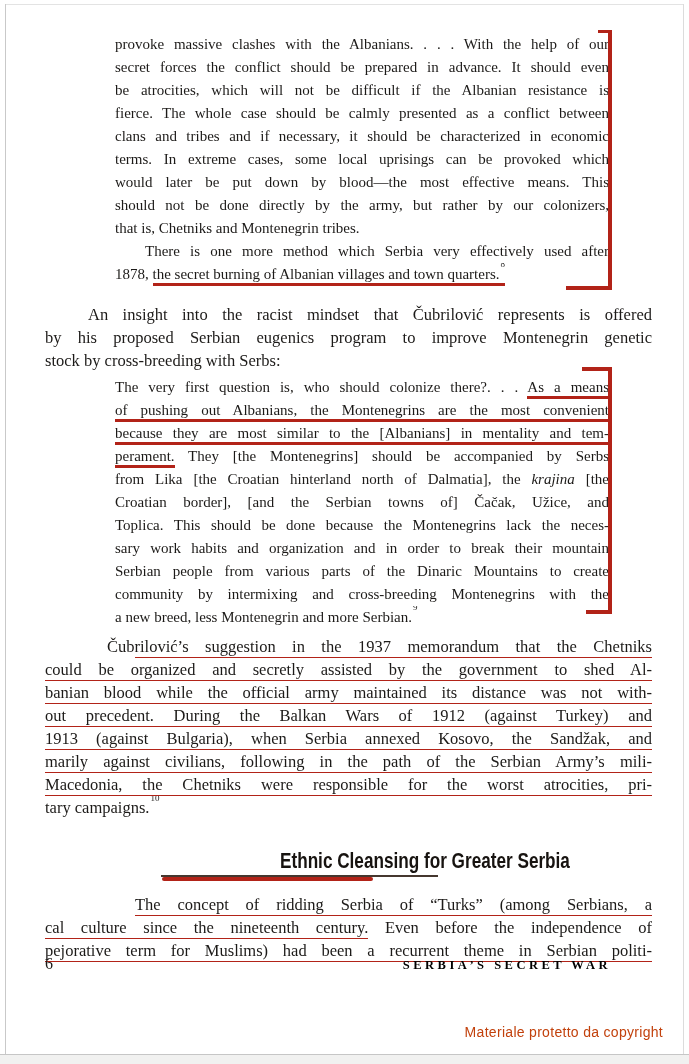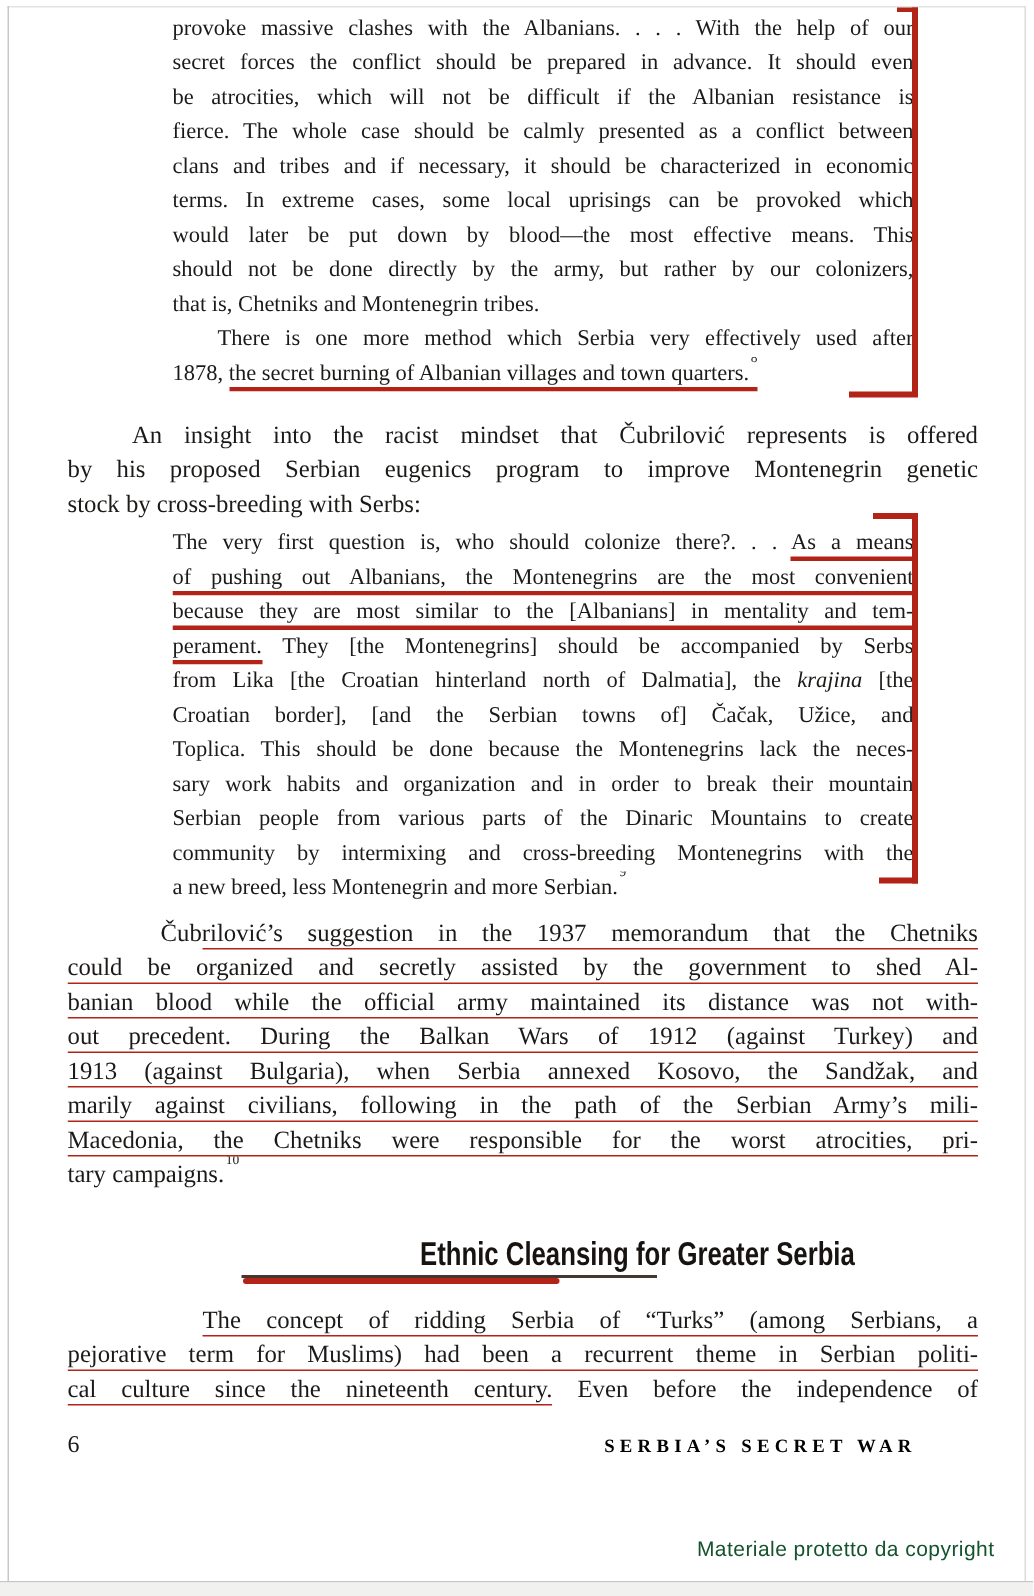--- a/index.html
+++ b/index.html
@@ -18,21 +18,21 @@
   }
   
   .edge{position:absolute;background:var(--edge);}
   #edge-left{left:5px;top:4px;width:1px;height:1050px;}
   #edge-right{left:683px;top:4px;width:1px;height:1050px;background:#dcdcdc;}
   #edge-top{left:5px;top:4px;width:679px;height:1px;background:#e3e3e3;}
   #edge-bottom{left:0px;top:1054px;width:689px;height:1px;background:#c6c6c6;}
   #below-page{position:absolute;left:0;top:1055px;width:689px;height:9px;background:#f1f1f0;}
 
   #content{
-    position:absolute;left:45px;top:8px;width:607px;
+    position:absolute;left:45px;top:33px;width:607px;
   }
   .line{
     text-align:justify;
     text-align-last:justify;
     height:23px;line-height:23px;
     overflow:hidden;
     white-space:normal;
   }
   .line.last{text-align-last:left;}
   .block{position:relative;}
@@ -90,21 +90,21 @@
   }
   #page-number{font-size:16px;}
   #running-title{
     font-size:12.5px;font-weight:bold;letter-spacing:3.5px;
     color:#000000;
   }
   
   #copyright{
     position:absolute;right:26px;top:1024px;
     font-family:"Liberation Sans","DejaVu Sans",sans-serif;
-    font-size:14px;color:#14532d;letter-spacing:0.3px;
+    font-size:14px;color:#c2410c;letter-spacing:0.3px;
   }
 </style>
 </head>
 <body>
 
 <div id="page">
   <div class="edge" id="edge-top"></div>
   <div class="edge" id="edge-left"></div>
   <div class="edge" id="edge-right"></div>
   <div class="edge" id="edge-bottom"></div>
@@ -154,22 +154,22 @@
         <div class="line"><span class="seg u">banian blood while the official army maintained its distance was not with-</span></div>
         <div class="line"><span class="seg u">out precedent. During the Balkan Wars of 1912 (against Turkey) and</span></div>
         <div class="line"><span class="seg u">1913 (against Bulgaria), when Serbia annexed Kosovo, the Sandžak, and</span></div>
         <div class="line"><span class="seg u">marily against civilians, following in the path of the Serbian Army’s mili-</span></div>
         <div class="line"><span class="seg u">Macedonia, the Chetniks were responsible for the worst atrocities, pri-</span></div>
         <div class="line last"><span class="seg u2">tary campaigns.</span><span class="seg u2"><sup>10</sup></span></div>
       </div>
       <div class="block heading hd"><span class="heading-text">Ethnic Cleansing for Greater Serbia</span><div class="rule-dark"></div><div class="rule-red"></div></div>
       <div class="block para p3">
         <div class="line" style="text-indent: 90px;"><span class="seg u">The concept of ridding Serbia of “Turks” (among Serbians, a</span></div>
+        <div class="line"><span class="seg u">cal culture since the nineteenth century.</span><span class="seg"> Even before the independence of</span></div>
         <div class="line"><span class="seg u">pejorative term for Muslims) had been a recurrent theme in Serbian politi-</span></div>
-        <div class="line"><span class="seg u">cal culture since the nineteenth century.</span><span class="seg"> Even before the independence of</span></div>
       </div>
     </div>
 
   <div id="footer">
     <span id="page-number">6</span>
     <span id="running-title">SERBIA’S SECRET WAR</span>
   </div>
 
   <div id="copyright">Materiale protetto da copyright</div>
 </div>

